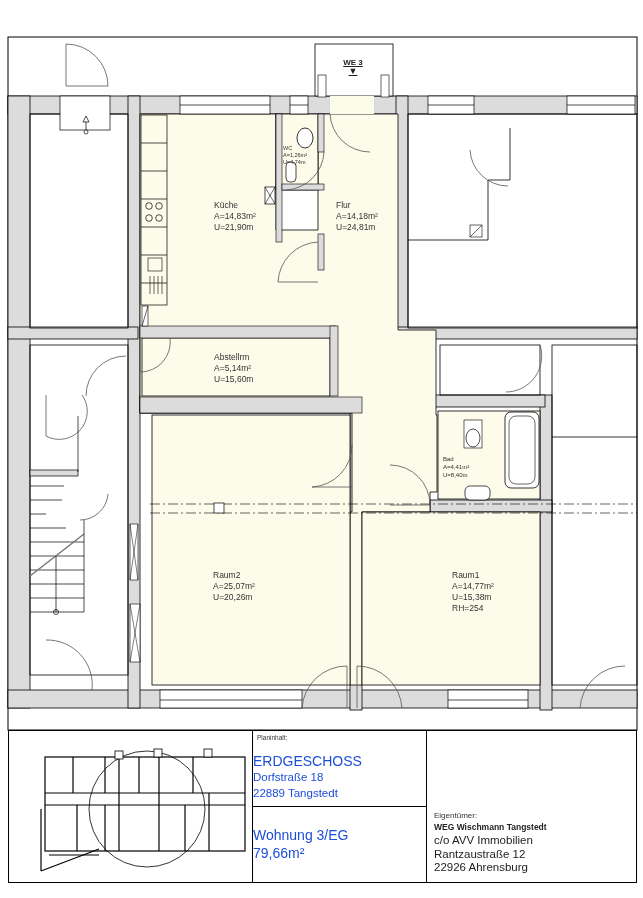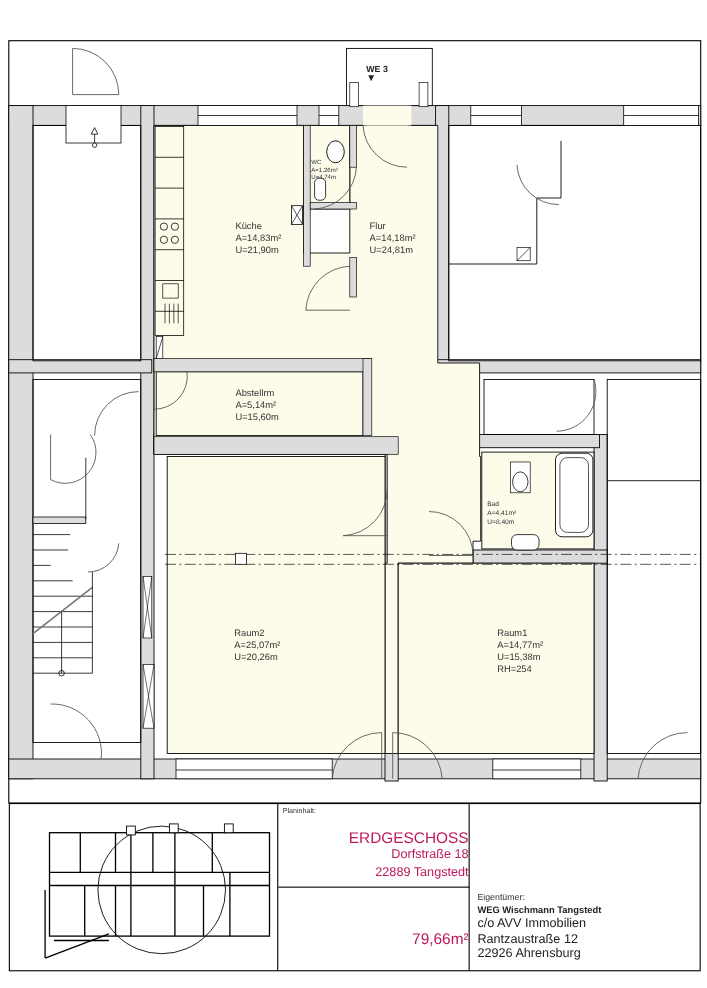--- a/index.html
+++ b/index.html
@@ -1,26 +1,26 @@
 <!DOCTYPE html>
 <html><head>
 <meta charset="utf-8">
 <style>
   html,body{margin:0;padding:0;background:#fff;}
   body{width:643px;height:898px;position:relative;overflow:hidden;font-family:"Liberation Sans",sans-serif;color:#222;}
   #plan{position:absolute;left:0;top:0;width:643px;height:898px;}
   .lbl{position:absolute;font-size:8.5px;line-height:11px;color:#333;white-space:nowrap;}
   .lbl.sm{font-size:5.5px;line-height:7px;}
   .lbl.xs{font-size:6px;line-height:8px;}
-  .we3{position:absolute;left:333px;top:58px;width:40px;text-align:left;font-size:8px;font-weight:bold;}
+  .we3{position:absolute;left:333px;top:58px;width:40px;text-align:center;font-size:8px;font-weight:bold;text-decoration:underline;}
   .we3 .arrow{display:block;font-size:9px;line-height:9px;}
   #titleblock{position:absolute;left:8px;top:730px;width:629px;height:153px;border:1px solid #000;box-sizing:border-box;}
   .tb-cell{position:absolute;box-sizing:border-box;}
   .tb-small{font-size:6.5px;color:#333;position:absolute;left:4px;top:3px;}
-  .tb-center{position:absolute;left:0;right:0;text-align:right;color:#be185d;}
+  .tb-center{position:absolute;left:0;right:0;text-align:left;color:#1d4ed8;}
   .tb-right{position:absolute;left:7px;font-size:11.5px;line-height:13.5px;color:#222;}
 </style>
 </head>
 <body>
 
 <svg id="plan" viewBox="0 0 643 898" xmlns="http://www.w3.org/2000/svg">
 
   <rect x="8" y="37" width="629" height="693" fill="#fff" stroke="#000" stroke-width="1"></rect>
 
   <g fill="#dcdcdc" stroke="#000" stroke-width="0.8">
@@ -255,20 +255,21 @@
       <rect x="106" y="20" width="8" height="8" fill="#fff" stroke="#000" stroke-width="0.8"></rect>
     </svg>
   </div>
   <div class="tb-cell" style="left:244px;top:0;width:174px;height:76px;border-right:1px solid #000;border-bottom:1px solid #000;">
     <span class="tb-small">Planinhalt:</span>
     <div class="tb-center" style="top:22px;font-size:14px;">ERDGESCHOSS</div>
     <div class="tb-center" style="top:40px;font-size:11.5px;">Dorfstraße 18</div>
     <div class="tb-center" style="top:56px;font-size:11.5px;">22889 Tangstedt</div>
   </div>
   <div class="tb-cell" style="left:244px;top:76px;width:174px;height:75px;border-right:1px solid #000;">
+    <div class="tb-center" style="top:20px;font-size:14px;">Wohnung 3/EG</div>
     <div class="tb-center" style="top:38px;font-size:14px;">79,66m²</div>
   </div>
   <div class="tb-cell" style="left:418px;top:76px;width:209px;height:75px;">
     <span class="tb-small" style="left:7px;top:4px;font-size:8px;">Eigentümer:</span>
     <div style="position:absolute;left:7px;top:15px;font-size:8.5px;font-weight:bold;">WEG Wischmann Tangstedt</div>
     <div class="tb-right" style="top:27px;">
       <div>c/o AVV Immobilien</div>
       <div>Rantzaustraße 12</div>
       <div>22926 Ahrensburg</div>
     </div>

